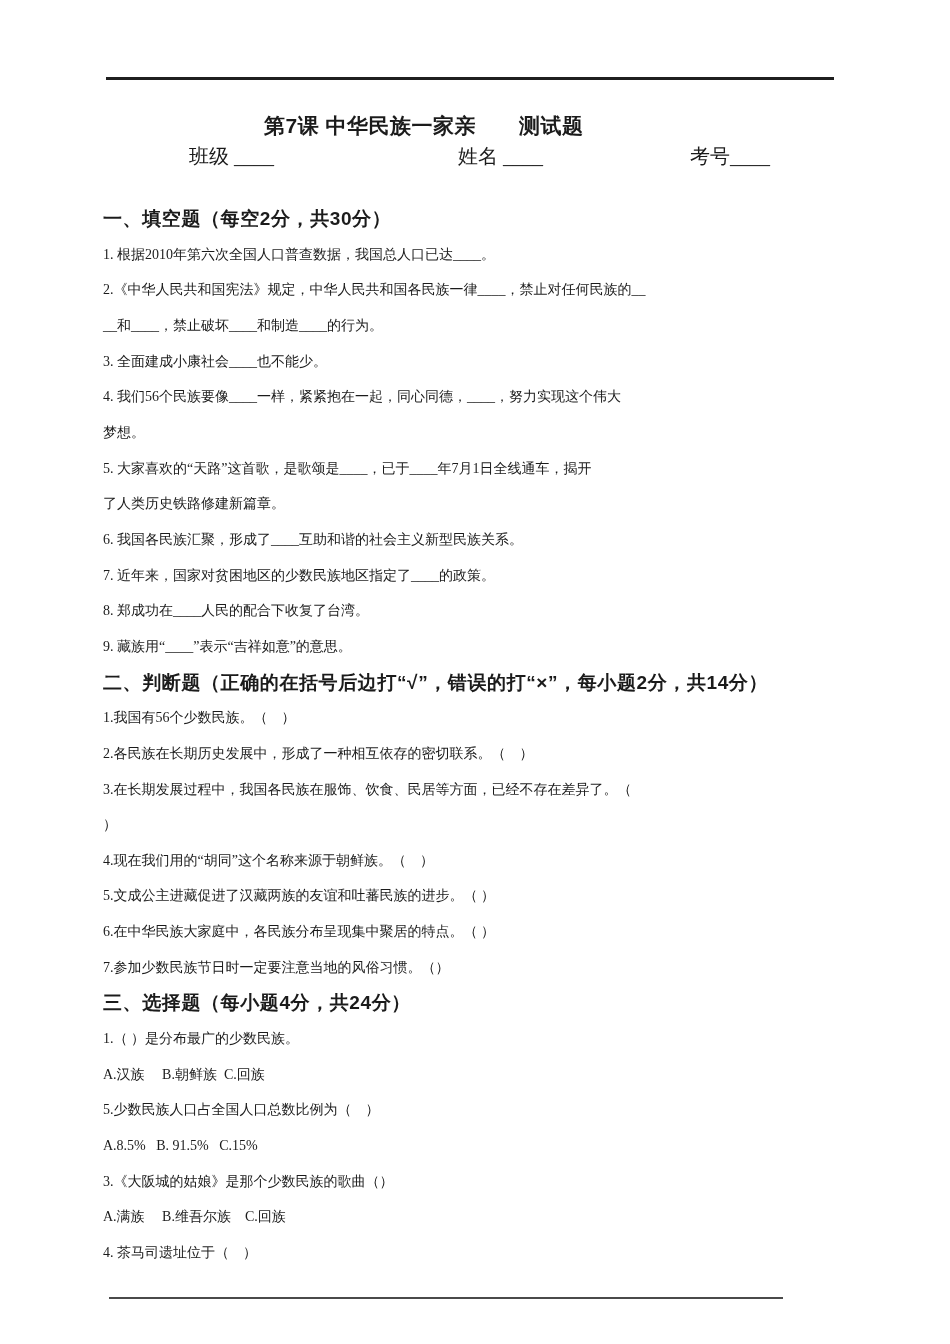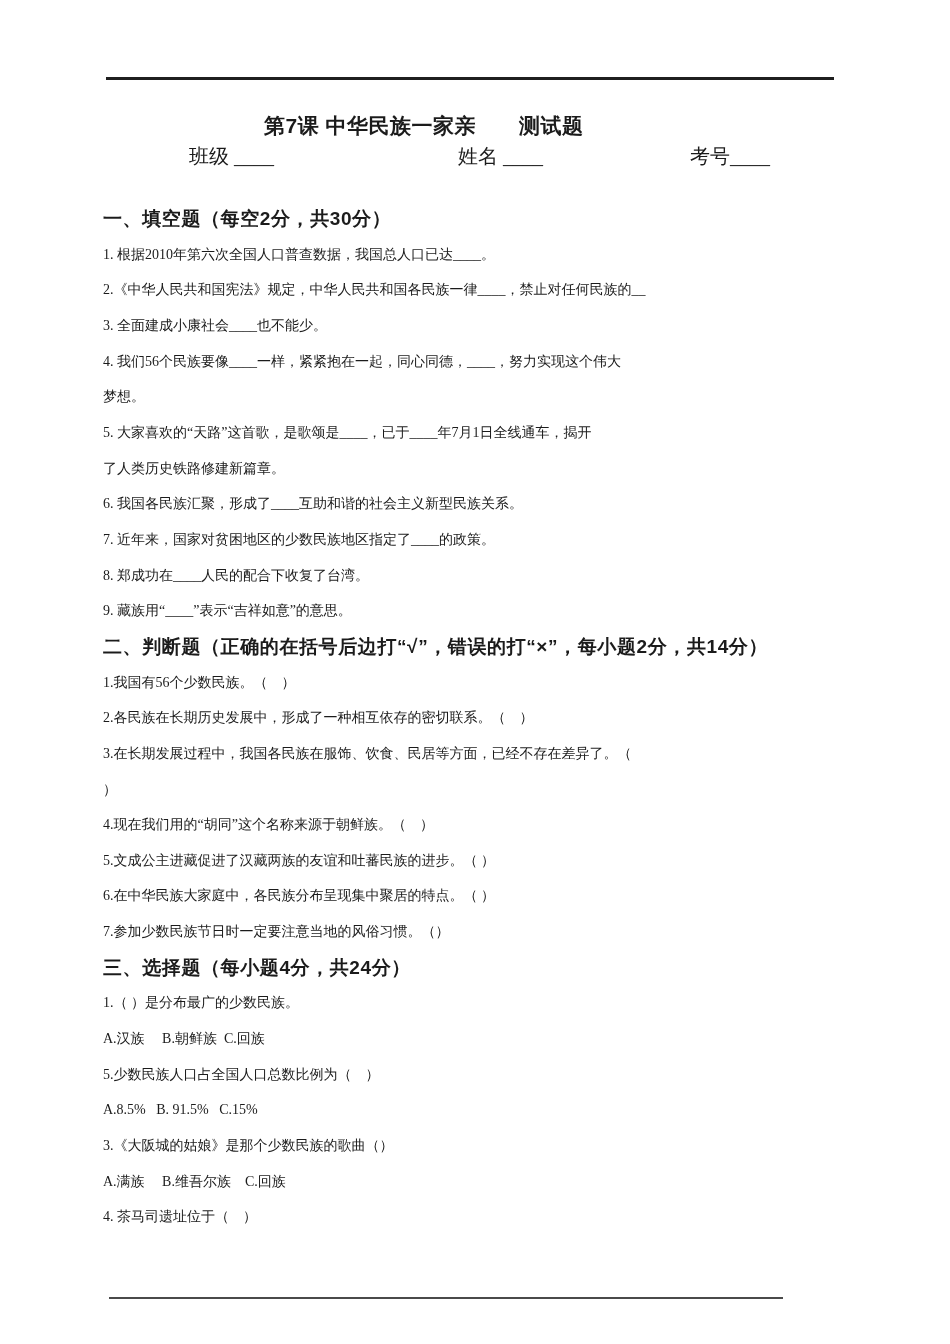--- a/index.html
+++ b/index.html
@@ -46,20 +46,21 @@
     <span class="meta-item meta-class">班级 ____</span>
     <span class="meta-item meta-name">姓名 ____</span>
     <span class="meta-item meta-examno">考号____</span>
   </div>
 
   <div class="content">
 
     <div class="line heading">一、填空题（每空2分，共30分）</div>
     <div class="line">1. 根据2010年第六次全国人口普查数据，我国总人口已达____。</div>
     <div class="line">2.《中华人民共和国宪法》规定，中华人民共和国各民族一律____，禁止对任何民族的__</div>
+    <div class="line">__和____，禁止破坏____和制造____的行为。</div>
     <div class="line">3. 全面建成小康社会____也不能少。</div>
     <div class="line">4. 我们56个民族要像____一样，紧紧抱在一起，同心同德，____，努力实现这个伟大</div>
     <div class="line">梦想。</div>
     <div class="line">5. 大家喜欢的“天路”这首歌，是歌颂是____，已于____年7月1日全线通车，揭开</div>
     <div class="line">了人类历史铁路修建新篇章。</div>
     <div class="line">6. 我国各民族汇聚，形成了____互助和谐的社会主义新型民族关系。</div>
     <div class="line">7. 近年来，国家对贫困地区的少数民族地区指定了____的政策。</div>
     <div class="line">8. 郑成功在____人民的配合下收复了台湾。</div>
     <div class="line">9. 藏族用“____”表示“吉祥如意”的意思。</div>
 

